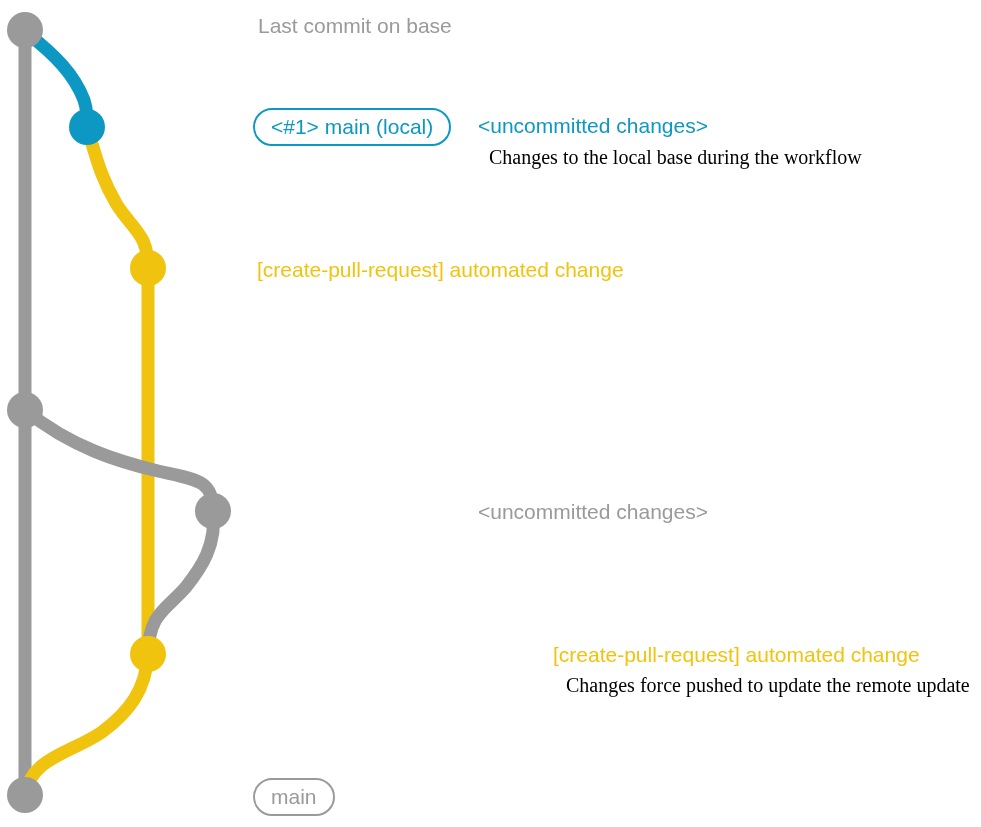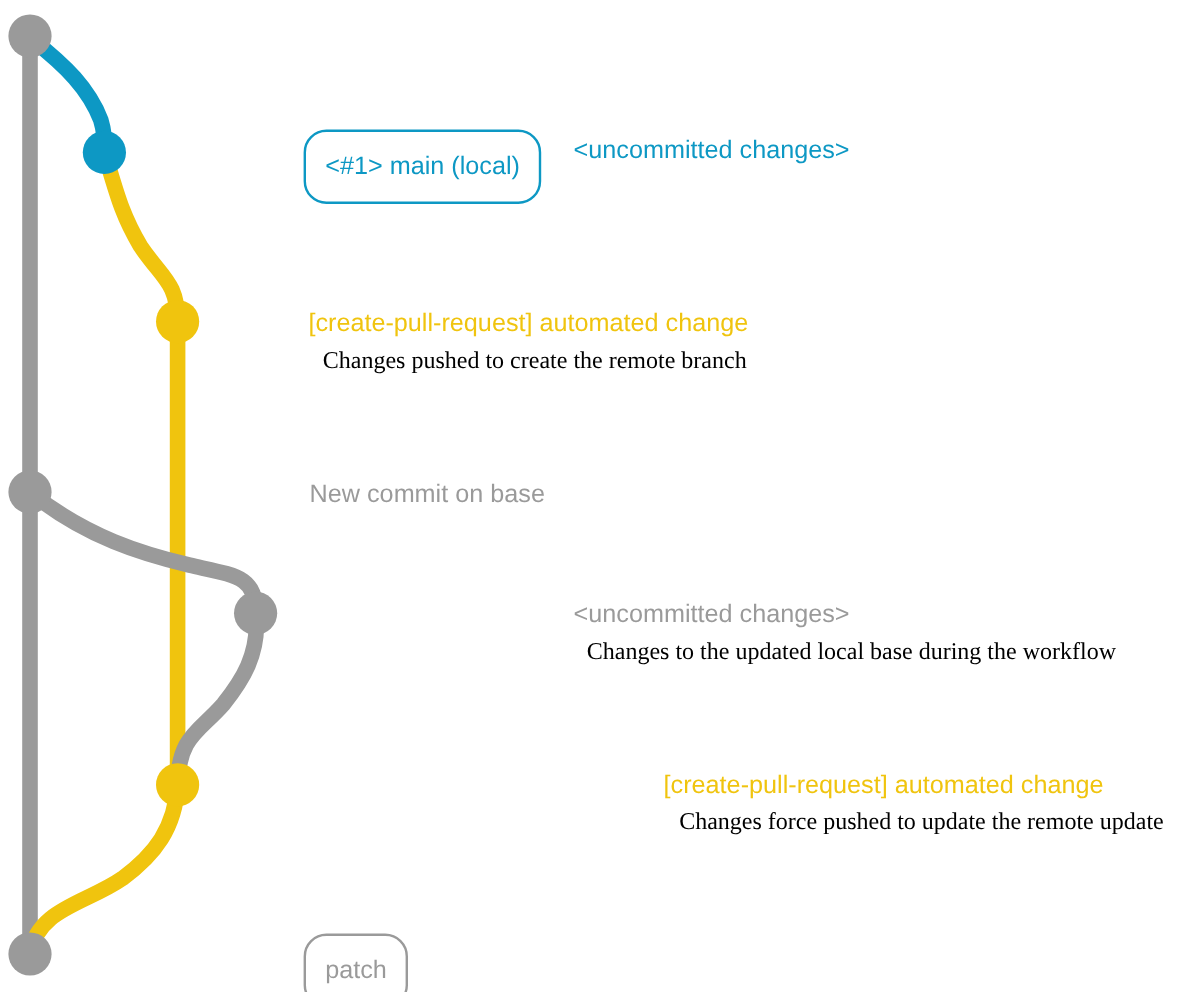--- a/index.html
+++ b/index.html
@@ -32,21 +32,21 @@
     line-height: 25px;
     white-space: nowrap;
   }
   .tag {
     position: absolute;
     display: inline-flex;
     align-items: center;
     justify-content: center;
     border: 2.5px solid currentColor;
     border-radius: 19px;
-    padding: 16px 16px;
+    padding: 4px 16px;
     font-size: 21px;
     line-height: 26px;
     white-space: nowrap;
     background: #ffffff;
   }
   .caption {
     position: absolute;
     font-family: "Liberation Serif", serif;
     font-size: 20px;
     line-height: 23px;
@@ -86,30 +86,29 @@
 
     <circle class="fill-gray" cx="25" cy="30" r="18"></circle>
     <circle class="fill-teal" cx="87" cy="127" r="18"></circle>
     <circle class="fill-yellow" cx="148" cy="268" r="18"></circle>
     <circle class="fill-gray" cx="25" cy="410" r="18"></circle>
     <circle class="fill-gray" cx="213" cy="511" r="18"></circle>
     <circle class="fill-yellow" cx="148" cy="654" r="18"></circle>
     <circle class="fill-gray" cx="25" cy="795" r="18"></circle>
   </svg>
 
+  <div class="lbl c-gray" style="left:258px; top:13px">Last commit on base</div>
 
   <div class="tag c-teal" style="left:253px; top:108px">&lt;#1&gt; main (local)</div>
   <div class="lbl c-teal" style="left:478px; top:113px">&lt;uncommitted changes&gt;</div>
+  <div class="caption c-black" style="left:489px; top:146px">Changes to the local base during the workflow</div>
 
   <div class="lbl c-yellow" style="left:257px; top:257px">[create-pull-request] automated change</div>
-  <div class="caption c-black" style="left:269px; top:290px">Changes pushed to create the remote branch</div>
 
-  <div class="lbl c-gray" style="left:258px; top:399px">New commit on base</div>
 
   <div class="lbl c-gray" style="left:478px; top:499px">&lt;uncommitted changes&gt;</div>
-  <div class="caption c-black" style="left:489px; top:532px">Changes to the updated local base during the workflow</div>
 
   <div class="lbl c-yellow" style="left:553px; top:642px">[create-pull-request] automated change</div>
   <div class="caption c-black" style="left:566px; top:674px">Changes force pushed to update the remote update</div>
 
-  <div class="tag c-gray" style="left:253px; top:778px">patch</div>
+  <div class="tag c-gray" style="left:253px; top:778px">main</div>
 
 </div>
 
 </body></html>

